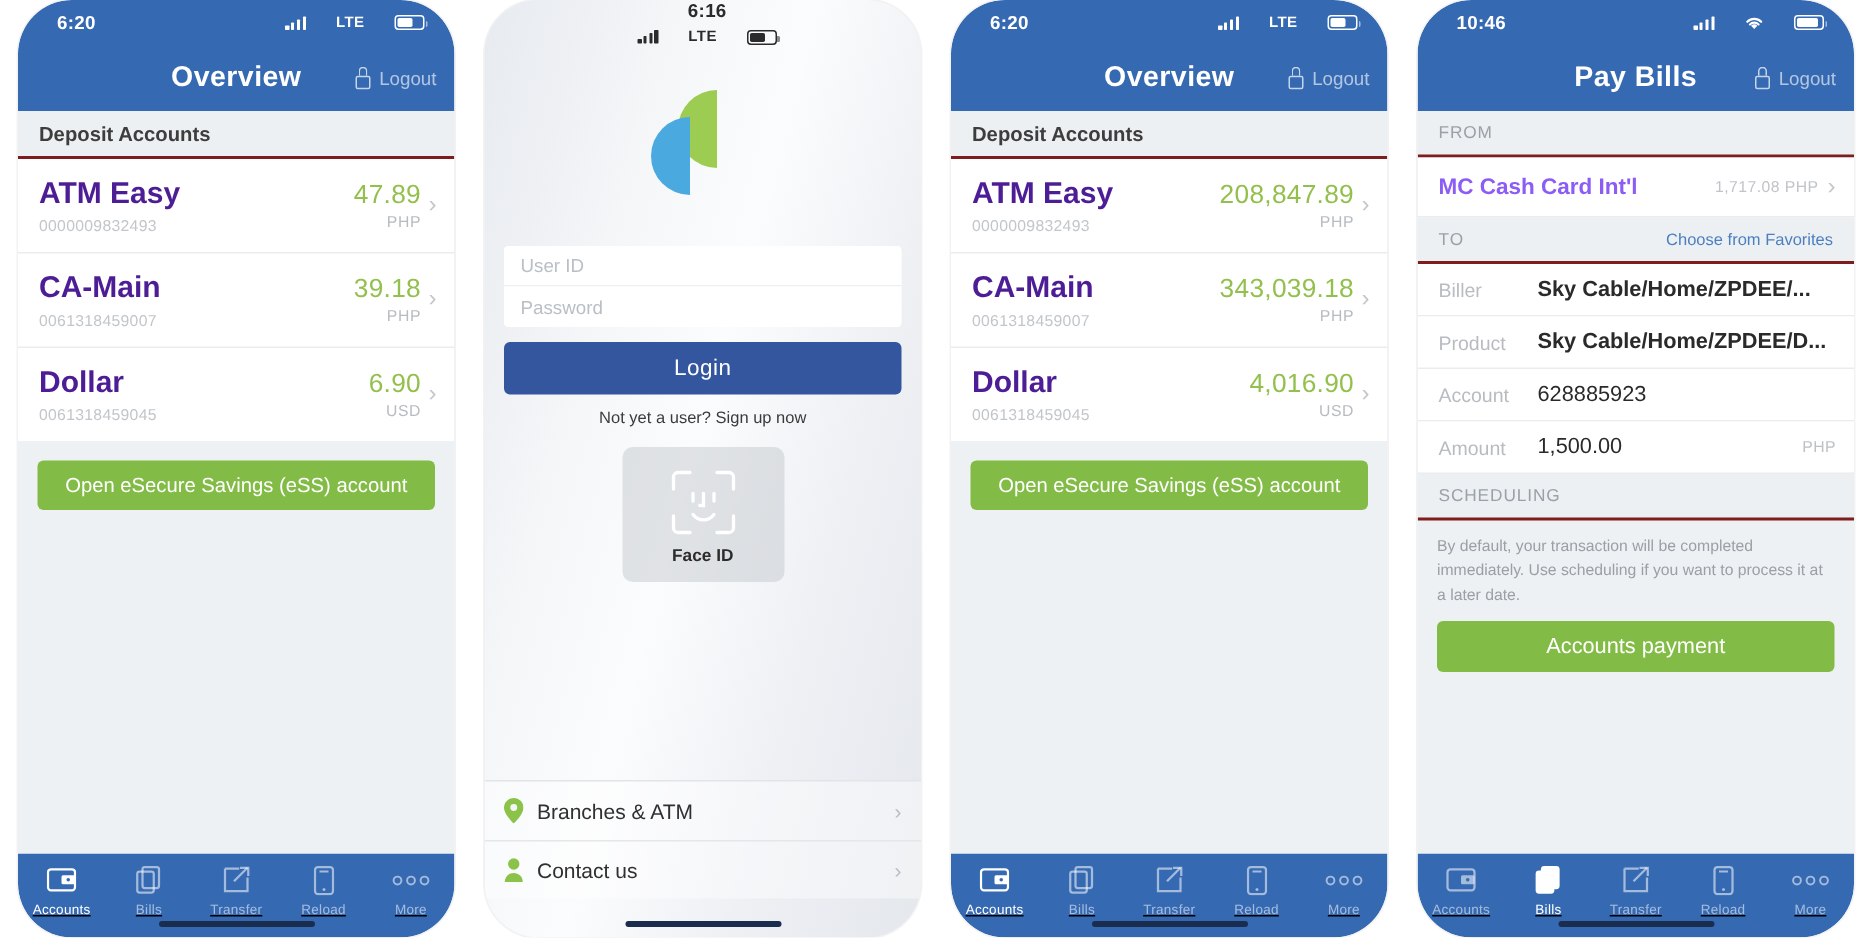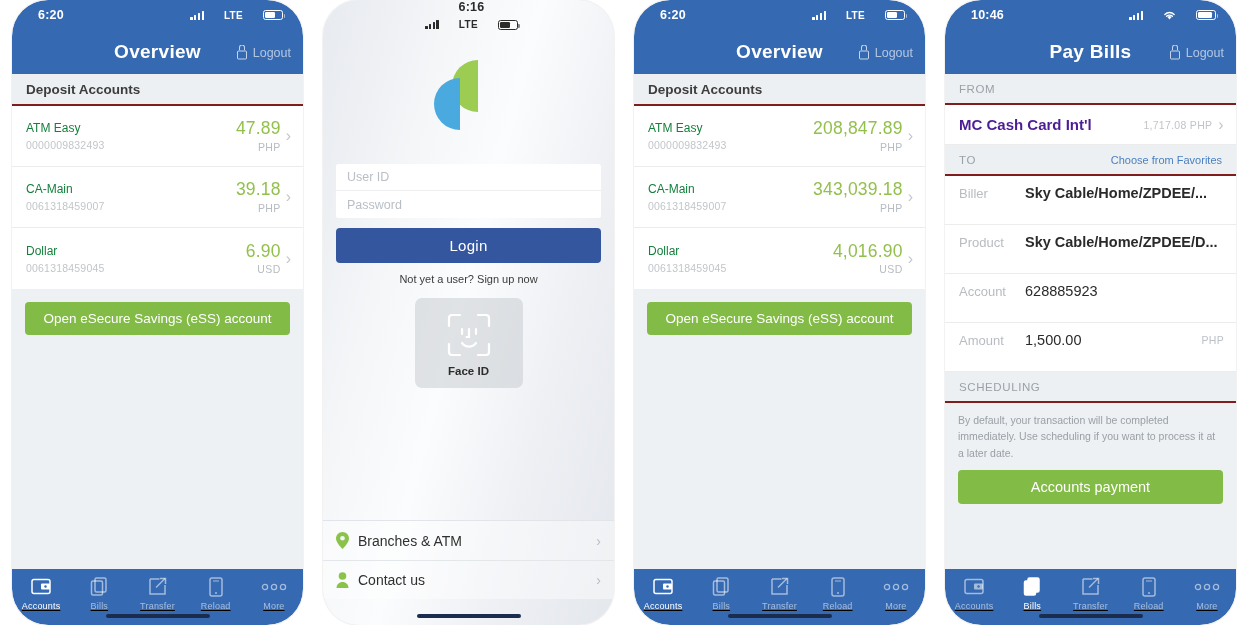--- a/index.html
+++ b/index.html
@@ -126,21 +126,21 @@
 
   .acctlist { background: #ffffff; }
   .acctrow {
     display: flex; align-items: center;
     padding: 11px 12px 11px 14px;
     border-bottom: 1px solid #ececec;
     min-height: 61px;
   }
   .acctrow:last-child { border-bottom: none; }
   .acctleft { flex: 1 1 auto; }
-  .acctname { font-size: 12px; color: #15803d; font-weight: normal; line-height: 1.25; }
+  .acctname { font-size: 20px; color: #4c1d95; font-weight: bold; line-height: 1.25; }
   .acctnum { font-size: 10.5px; color: #c2c6ca; margin-top: 3px; letter-spacing: 0.2px; }
   .acctright { text-align: right; margin-right: 5px; }
   .acctbal { font-size: 17.5px; color: #93c04d; letter-spacing: 0.2px; line-height:1.1; }
   .acctccy { font-size: 10.5px; color: #b7bcc1; margin-top: 2px; letter-spacing: 0.4px; }
   .chev { color: #c3c7cb; font-size: 16px; line-height: 1; font-weight: 300; }
 
   .greenbtn {
     display: block;
     margin: 13px 13px 0;
     background: #82bb45;
@@ -236,34 +236,34 @@
   .linkrow:last-child { border-bottom: none; }
   .linkrow .lico { width: 22px; display: flex; align-items: center; color: #8bc34a; }
   .linkrow .ltext { flex: 1 1 auto; }
   .linkrow .lchev { color: #b9bdc1; font-size: 14px; font-weight: 300; }
   .loginHomeWrap { flex: 0 0 26px; position: relative; background: transparent; }
 
   
   .formrow {
     display: flex; align-items: center;
     background: #ffffff;
-    padding: 9px 12px 23px 14px;
+    padding: 9px 12px 9px 14px;
     border-bottom: 1px solid #ececec;
     min-height: 35px;
   }
   .formrow .flabel { width: 66px; flex: 0 0 66px; font-size: 13px; color: #b8bcc1; }
   .formrow .fvalue { flex: 1 1 auto; font-size: 14.5px; color: #2a2a2a; font-weight: bold; }
   .formrow .fvalue.plain { font-weight: normal; }
   .formrow .fsuffix { font-size: 10.5px; color: #bcc1c6; letter-spacing: 0.3px; }
   .fromrow {
     display:flex; align-items:center; justify-content:space-between;
     background:#ffffff; padding: 11px 12px 11px 14px;
     border-bottom: 1px solid #ececec;
   }
-  .fromrow .fname { font-size: 15px; font-weight: bold; color: #4c1d95; }
+  .fromrow .fname { font-size: 15px; font-weight: bold; color: #8b5cf6; }
   .fromrow .fbal { font-size: 10.5px; color: #c0c4c9; letter-spacing: 0.3px; display:flex; align-items:center; gap:6px; }
   .togglerow {
     display:flex; align-items:center; justify-content:space-between;
     background:#ffffff; padding: 10px 13px;
     border-bottom: 1px solid #ececec;
   }
   .togglerow .tlabelbig { font-size: 14.5px; color: #2b2b2b; }
   .switch {
     width: 37px; height: 20px; border-radius: 10px;
     background: #ffffff; border: 1px solid #dfe2e5; position: relative;

